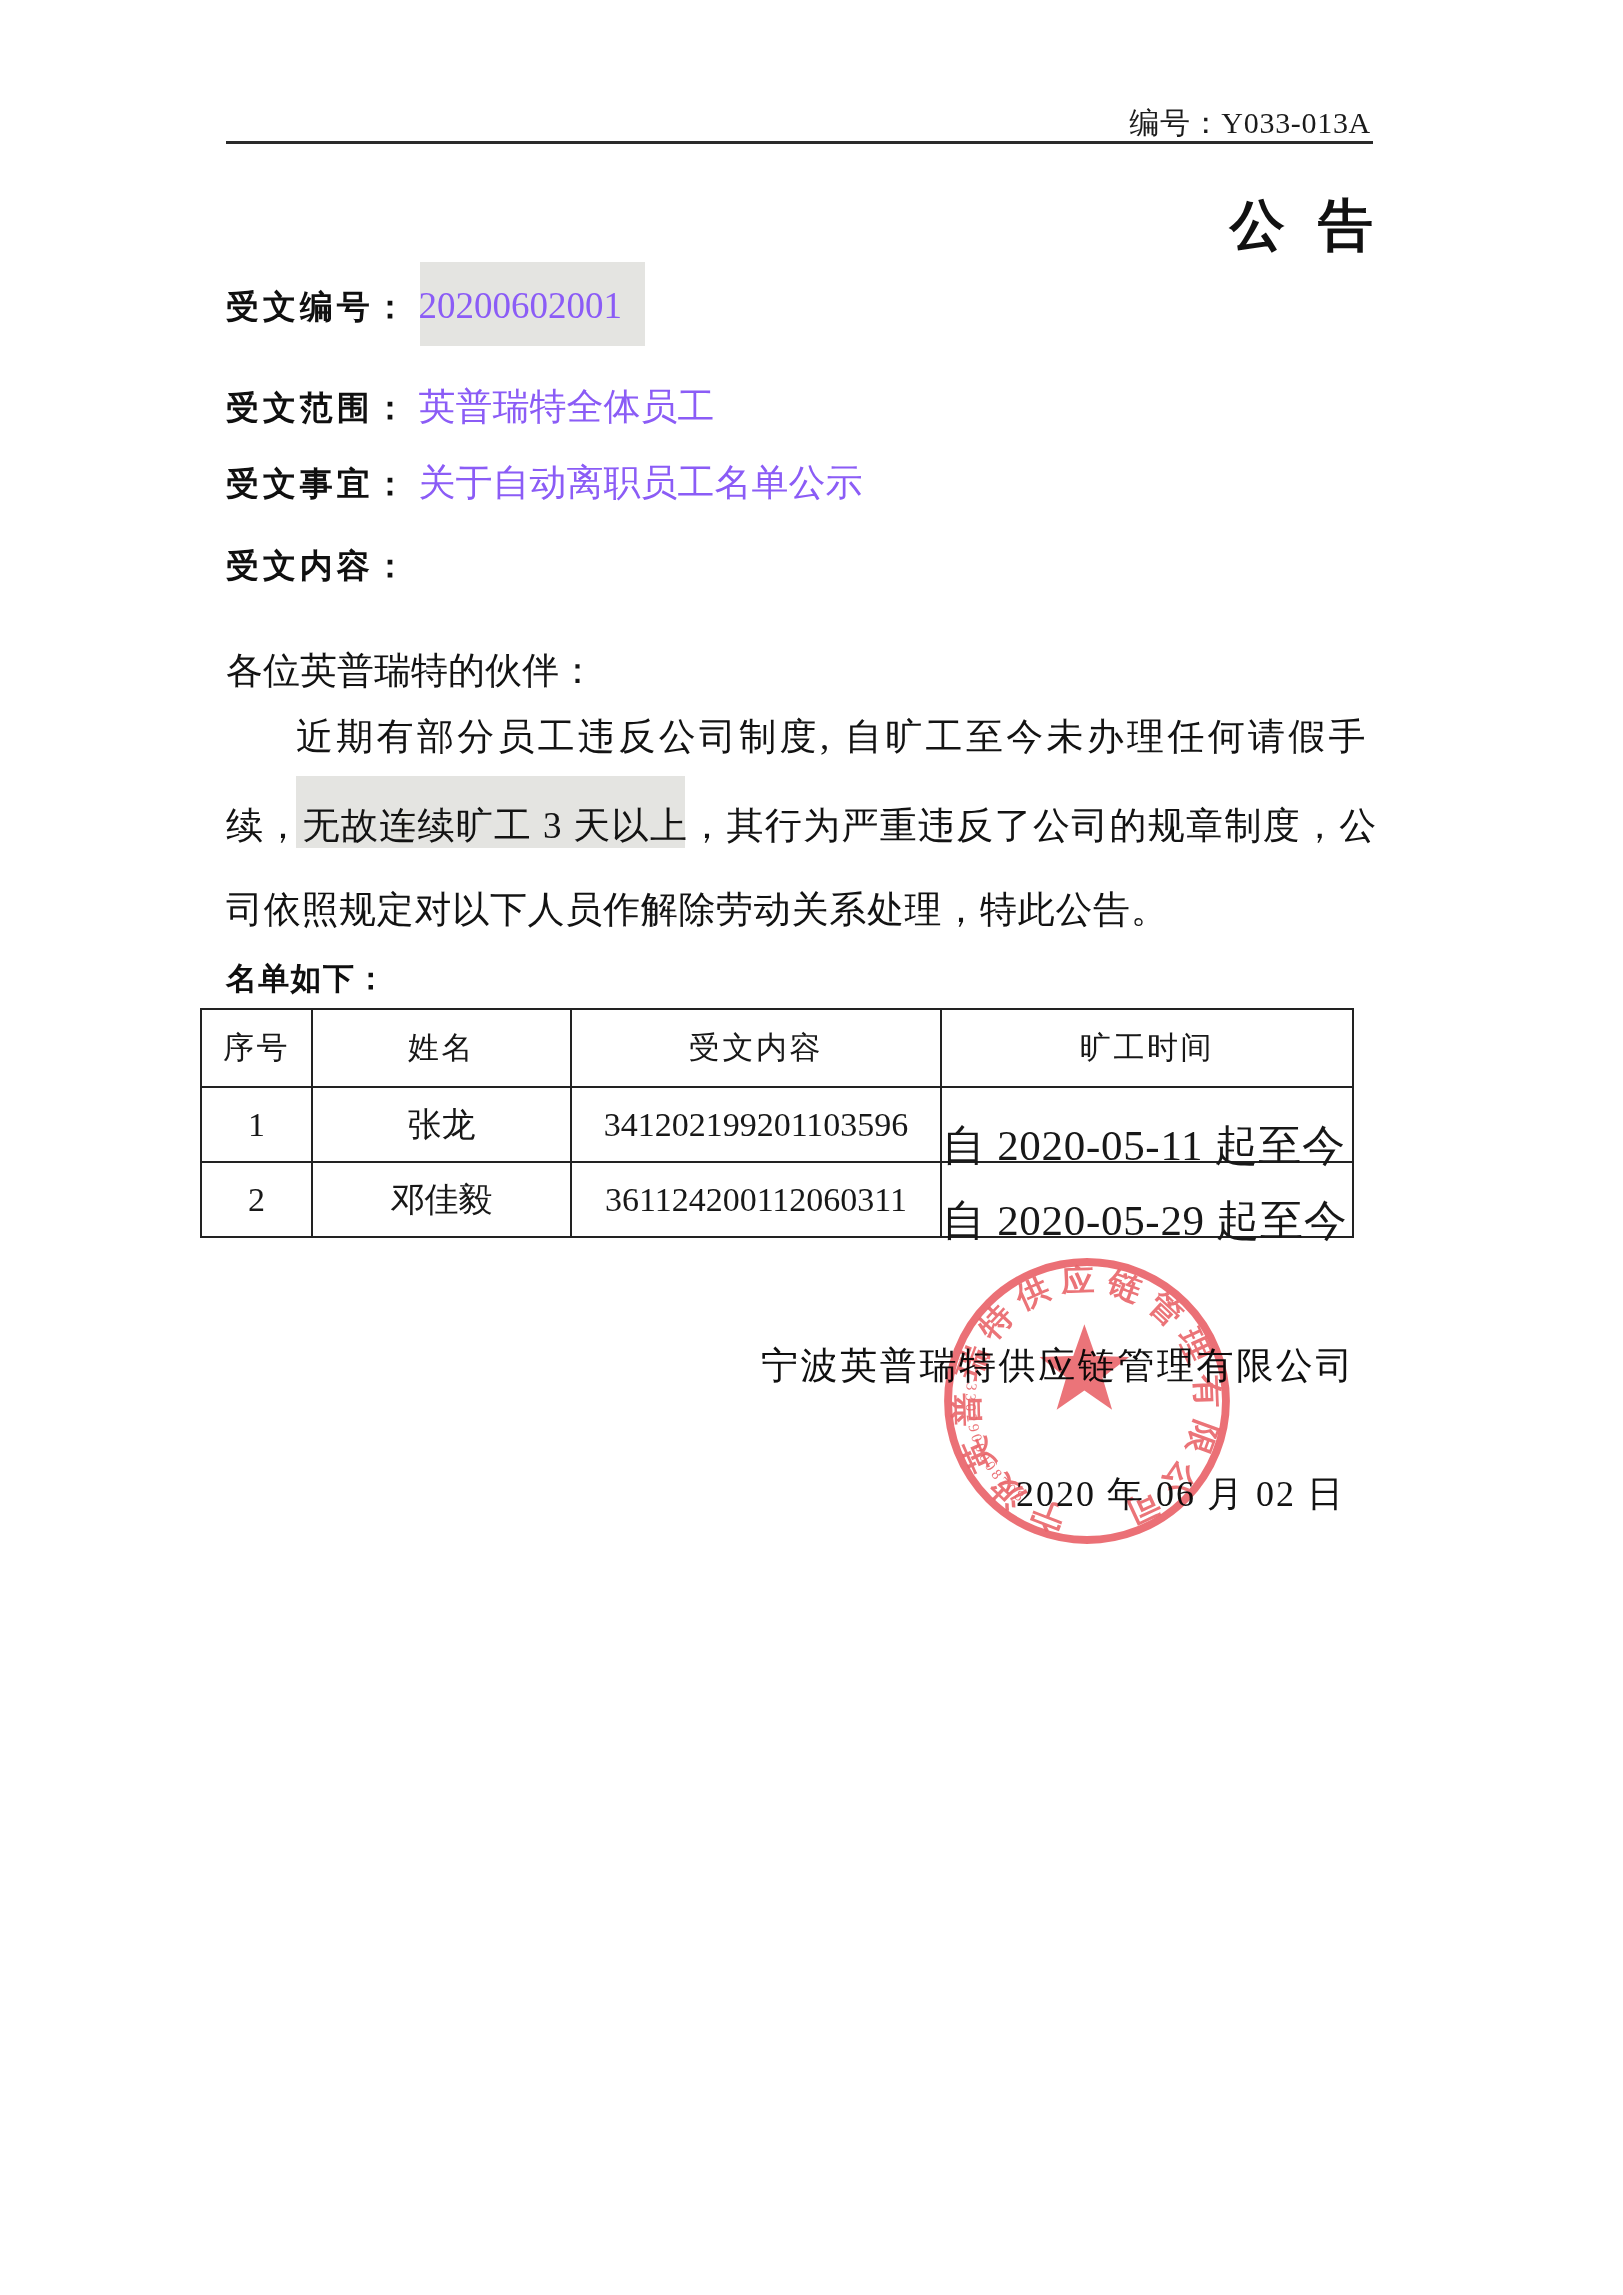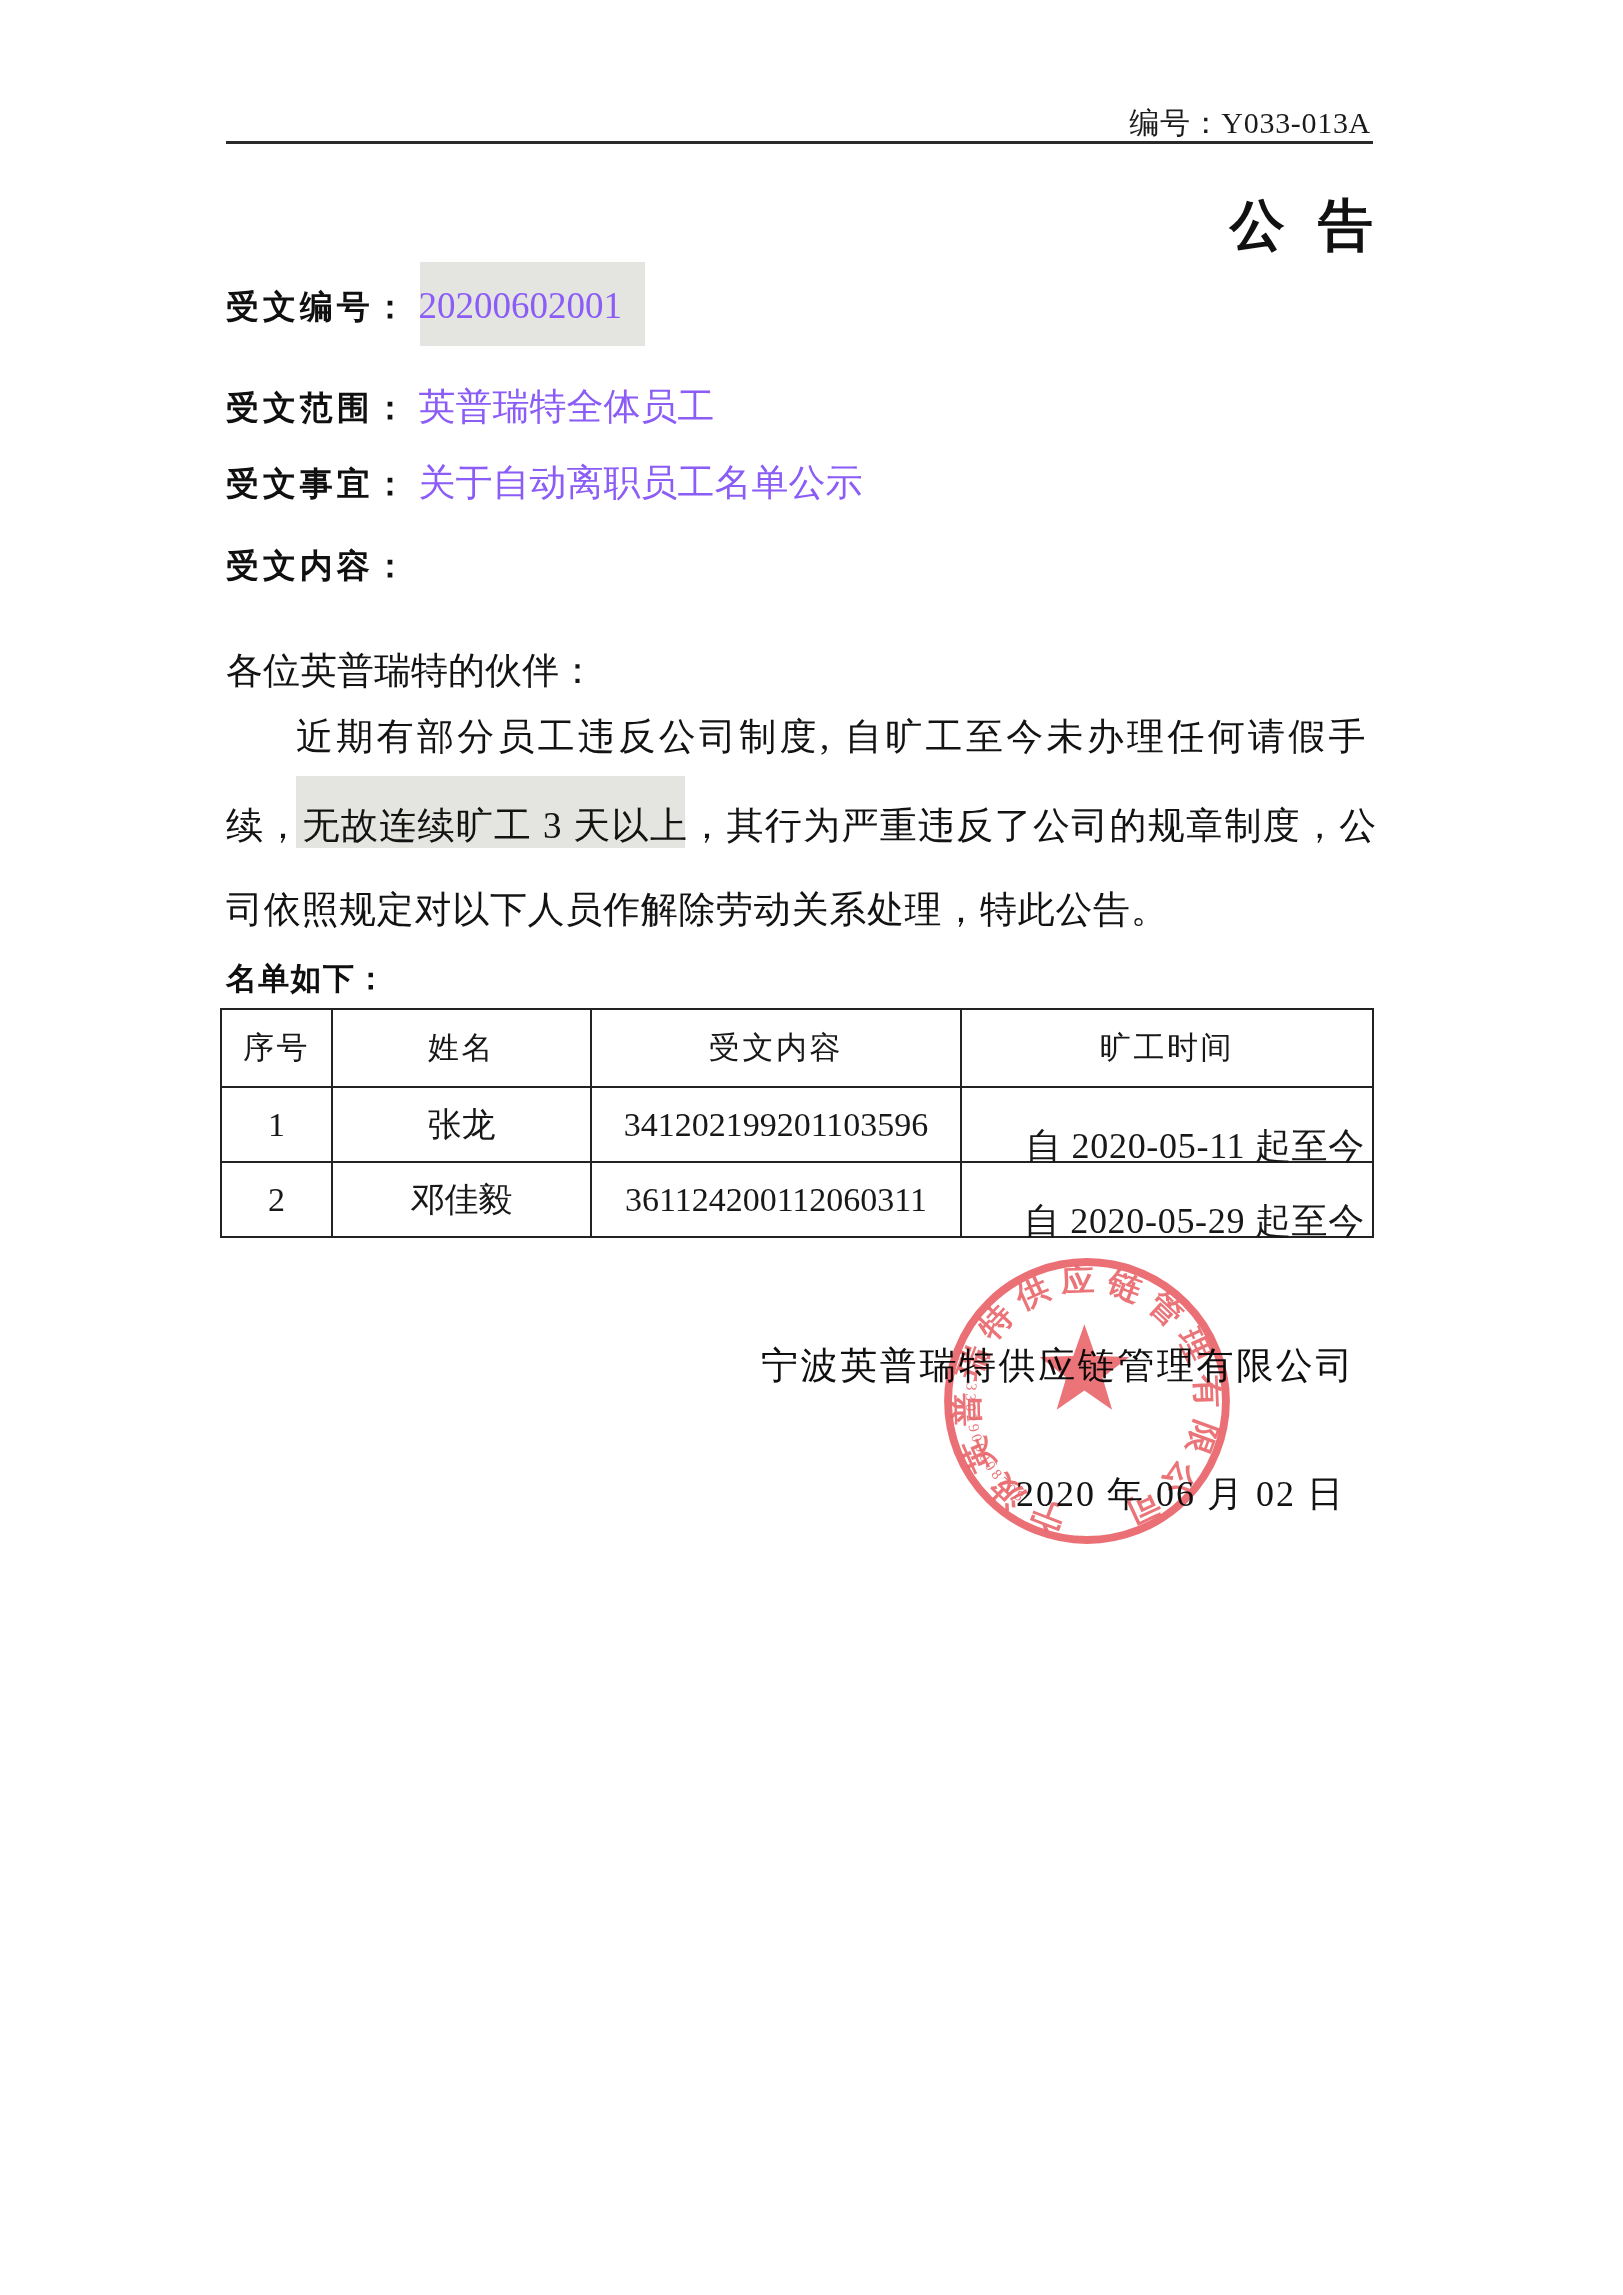--- a/index.html
+++ b/index.html
@@ -31,28 +31,28 @@
   
   .body-line{white-space:nowrap;font-size:37px;color:#131313;}
   .bl1{left:226px;top:646px;}
   .bl2{left:296px;top:712px;letter-spacing:3.3px;}
   .bl3{left:226px;top:801px;letter-spacing:1.3px;}
   .bl4{left:226px;top:885px;letter-spacing:0.7px;}
 
   .list-intro{left:226px;top:958px;font-size:31px;font-weight:700;letter-spacing:1.3px;color:#0f0f0f;}
 
   
-  .roster{left:220px;top:1008px;width:1152px;border-collapse:collapse;table-layout:fixed;}
+  .roster{left:200px;top:1008px;width:1152px;border-collapse:collapse;table-layout:fixed;}
   .roster td,.roster th{border:2px solid #222;padding:0;vertical-align:middle;
         font-weight:400;color:#181818;}
   .roster th{font-size:31px;letter-spacing:2.6px;height:76px;text-align:center;}
   .roster td{font-size:34px;text-align:center;height:73px;}
   .c0{width:111px}.c1{width:259px}.c2{width:370px}.c3{width:412px}
   td.absent{vertical-align:bottom;text-align:right;}
-  .absent-inner{display:block;font-size:36px;letter-spacing:0.7px;line-height:38px;
+  .absent-inner{display:block;font-size:43px;letter-spacing:0.7px;line-height:38px;
         margin-bottom:-3.9px;padding-right:7px;white-space:nowrap;}
 
   
   .sig-company{top:1341px;right:268px;font-size:37px;letter-spacing:2.6px;color:#101010;white-space:nowrap;}
   .sig-date{top:1428px;right:278px;font-size:36px;letter-spacing:2px;color:#131313;white-space:nowrap;margin-top:42px;}
 
   
   .stamp{left:931px;top:1245px;width:312px;height:312px;mix-blend-mode:multiply;opacity:.93;}
 </style>
 </head>

